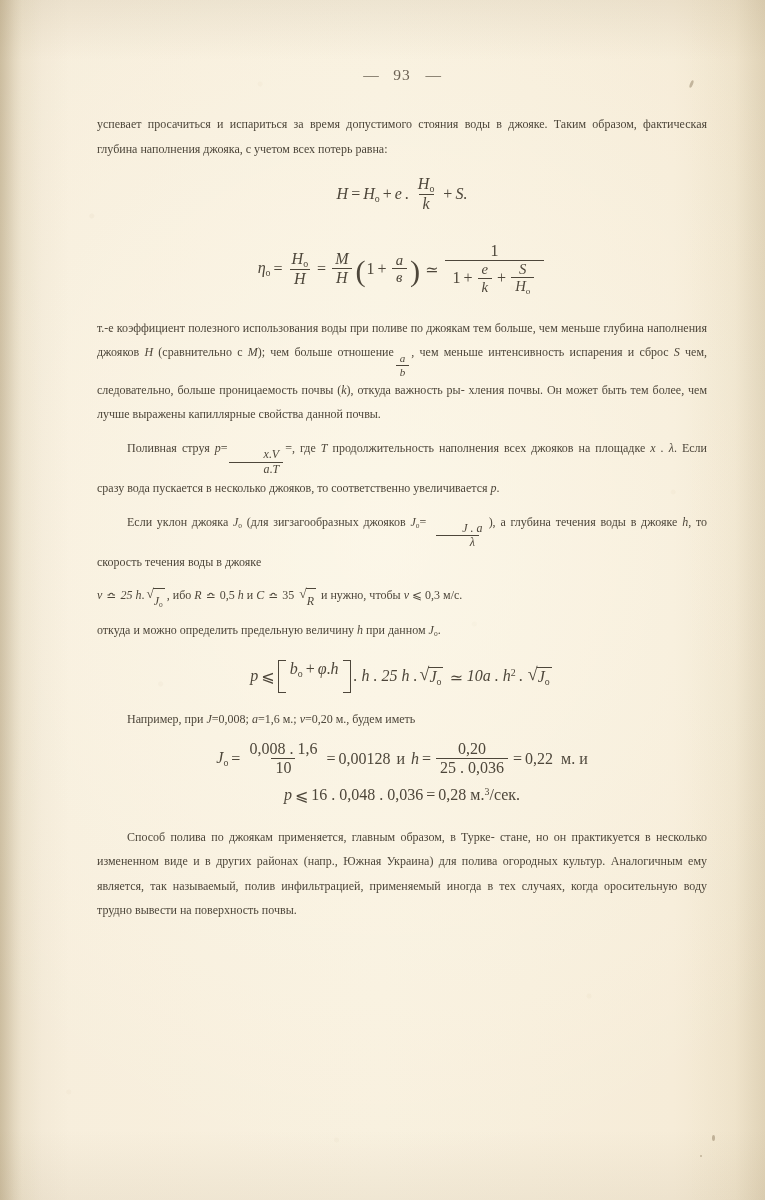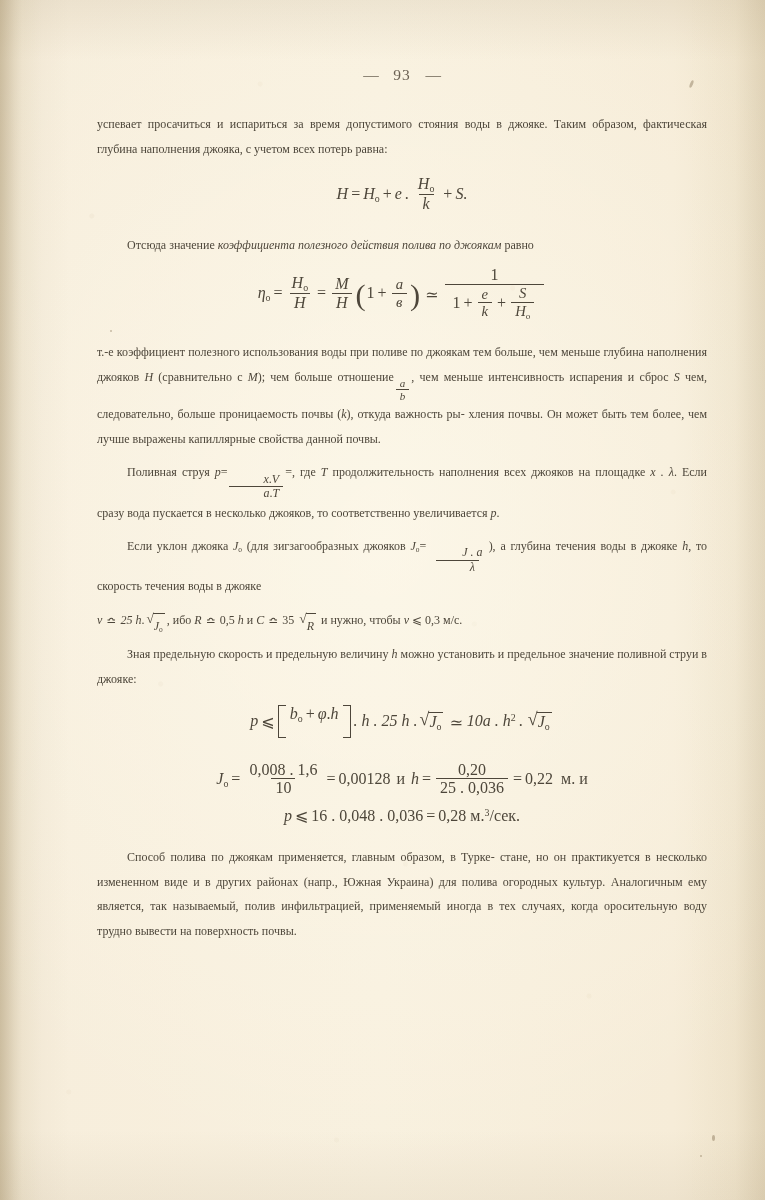--- a/index.html
+++ b/index.html
@@ -187,23 +187,20 @@
       <span class="op">.</span>
       <span class="frac">
         <span class="num math"><span>H</span><sub>о</sub></span>
         <span class="den math">k</span>
       </span>
       <span class="op">+</span>
       <span class="math">S.</span>
     </div>
     <div class="gap-l"></div>
 
-    <p class="body indent">
-      <span>Отсюда значение </span><i>коэффициента полезного действия полива по джоякам</i><span> равно</span>
-    </p>
 
     <div class="gap-s"></div>
     <div class="eq">
       <span class="math"><span>η</span><sub>о</sub></span>
       <span class="op">=</span>
       <span class="frac">
         <span class="num math"><span>H</span><sub>о</sub></span>
         <span class="den math">H</span>
       </span>
       <span class="op">=</span>
@@ -280,25 +277,24 @@
     <p class="body" style="text-align:left;">
       <i class="math">v</i><span class="approx">≏</span><i class="math">25 h</i><span class="up">.</span><span class="sqrt">
           <span class="rad">√</span>
           <span class="bar math"><span>J</span><sub>о</sub></span>
         </span><span>, ибо </span><i class="math">R</i><span class="approx">≏</span><span class="up">0,5 </span><i class="math">h</i><span> и </span><i class="math">C</i><span class="approx">≏</span><span class="up">35 </span><span class="sqrt">
           <span class="rad">√</span>
           <span class="bar math">R</span>
         </span><span> и нужно, чтобы </span><i class="math">v</i><span class="le">⩽</span><span class="up">0,3 м/с.</span>
     </p>
 
-
-    <p class="body indent tight">
-      <span>Зная предельную скорость и предельную величину </span><i class="math">h</i><span> можно установить</span>
-      <span>и предельное значение поливной струи в джояке:</span>
-    </p>
+    <p class="body tight">
+      <span>откуда и можно определить предельную величину </span><i class="math">h</i><span> при данном </span><i class="math"><span>J</span><sub>о</sub></i><span>.</span>
+    </p>
+
 
     <div class="gap-m"></div>
     <div class="eq">
       <span class="math">p</span>
       <span class="le">⩽</span>
       <span class="brk">
         <span class="bl"></span>
         <span class="inner">
           <span class="math"><span>b</span><sub>о</sub></span><span class="op">+</span><span class="math">φ</span><span class="up">.</span><span class="math">h</span>
         </span>
@@ -312,20 +308,23 @@
       <span class="approx">≃</span>
       <span class="math"><span>10a . h</span><sup>2</sup></span>
       <span class="up" style="margin:0 3px;">.</span>
       <span class="sqrt">
           <span class="rad">√</span>
           <span class="bar math"><span>J</span><sub>о</sub></span>
         </span>
     </div>
     <div class="gap-m"></div>
 
+    <p class="body indent tight">
+      <span>Например, при </span><i class="math">J</i><span class="op">=</span><span>0,008;  </span><i class="math">a</i><span class="op">=</span><span>1,6  м.;  </span><i class="math">v</i><span class="op">=</span><span>0,20 м., будем иметь</span>
+    </p>
 
     <div class="gap-s"></div>
     <div class="eq">
       <span class="math"><span>J</span><sub>о</sub></span>
       <span class="op">=</span>
       <span class="frac">
         <span class="num up">0,008 . 1,6</span>
         <span class="den up">10</span>
       </span>
       <span class="op">=</span>

